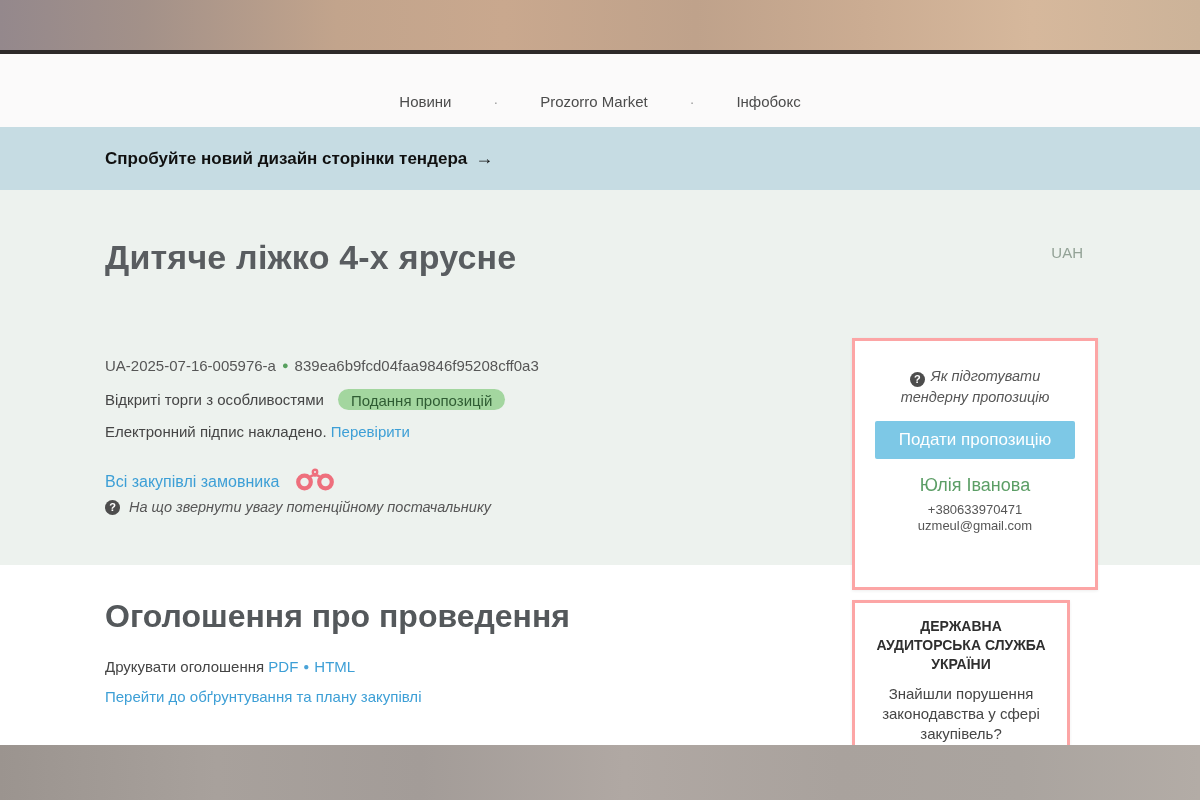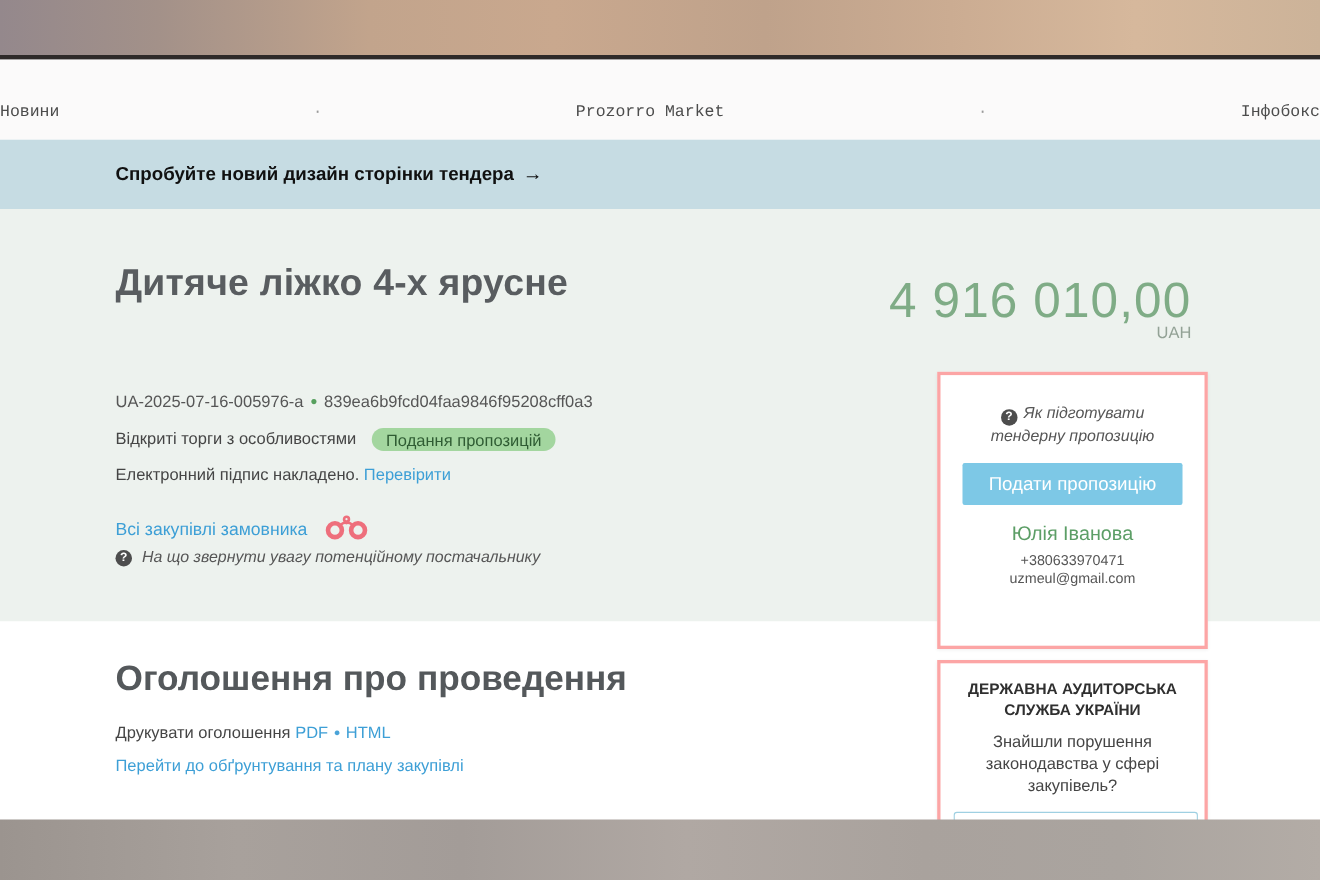--- a/index.html
+++ b/index.html
@@ -21,21 +21,21 @@
     background:linear-gradient(90deg,#9b948f 0%,#a8a19c 18%,#a39c98 35%,#b0a8a3 52%,#a9a29d 70%,#aaa49f 85%,#b3aca6 100%);
   }
 
   
   .nav-bar { left:0; top:54px; width:1200px; height:73px; background:#fbfafa; }
   .banner  { left:0; top:127px; width:1200px; height:63px; background:#c6dce3; display:flex; align-items:center; }
   .hero    { left:0; top:190px; width:1200px; height:375px; background:#edf2ee; }
   .white-section { left:0; top:565px; width:1200px; height:235px; background:#ffffff; }
 
   
-  .nav-inner { width:100%; height:100%; display:flex; align-items:center; justify-content:space-between; gap:42px; padding-top:22px;font-family:Liberation Mono, monospace; }
+  .nav-inner { width:100%; height:100%; display:flex; align-items:center; justify-content:center; gap:42px; padding-top:22px; }
   .nav-link { font-size:15px; color:#4c4c4c; cursor:pointer; }
   .nav-sep { color:#9a9a9a; font-size:14px; }
 
   
   .banner-text { margin-left:105px; font-size:17px; font-weight:bold; color:#101010; cursor:pointer; }
   .banner-arrow { font-weight:bold; margin-left:8px; font-size:18px; }
 
   
   .tender-title { left:105px; top:238px; font-size:34px; color:#595d60; letter-spacing:.2px; }
   .value-block { right:117px; top:248px; text-align:right; }
@@ -69,21 +69,21 @@
   .section-title { left:105px; top:598px; font-size:32px; color:#54585b; }
   .print-line { left:105px; top:658px; font-size:15px; color:#454545; }
   .plan-line { left:105px; top:688px; font-size:15px; }
 
   
   .card {
     background:#ffffff; border:3px solid #fca5a5; box-shadow:0 1px 3px rgba(0,0,0,.07);
     text-align:center;
   }
   .card-1 { left:852px; top:338px; width:246px; height:252px; }
-  .card-2 { left:852px; top:600px; width:246px; height:152px; padding:14px 12px 0; }
+  .card-2 { left:852px; top:600px; width:218px; height:152px; padding:14px 12px 0; }
 
   .howto { margin:25px auto 0; width:200px; font-size:14.5px; font-style:italic; color:#565656; line-height:1.45; }
   .howto .q-icon { vertical-align:-2px; margin-right:6px; }
   .submit-btn {
     margin-top:13px; display:inline-block; background:#7dc8e6; color:#ffffff;
     font-size:17px; padding:9px 24px; border:none; border-radius:2px; cursor:pointer;
     font-family:inherit;
   }
   .contacts-title { margin-top:16px; font-size:27px; color:#55595c; }
   .contact-name { margin-top:16px; font-size:18px; color:#5c9e66; }
@@ -116,21 +116,20 @@
     <span>Спробуйте новий дизайн сторінки тендера</span><span class="banner-arrow">→</span>
   </div>
 </div>
 
 <div class="abs hero"></div>
 <div class="abs white-section"></div>
 
 <h1 class="abs tender-title">Дитяче ліжко 4-х ярусне</h1>
 
 <div class="abs value-block">
-  <div class="value-amount">4 916 010,00</div>
   <div class="value-currency">UAH</div>
 </div>
 
 <div class="abs id-line">
   <span>UA-2025-07-16-005976-a</span><span class="dot-green">●</span><span>839ea6b9fcd04faa9846f95208cff0a3</span>
 </div>
 
 <div class="abs status-line">
   <span>Відкриті торги з особливостями</span>
   <span class="status-badge">Подання пропозицій</span>

